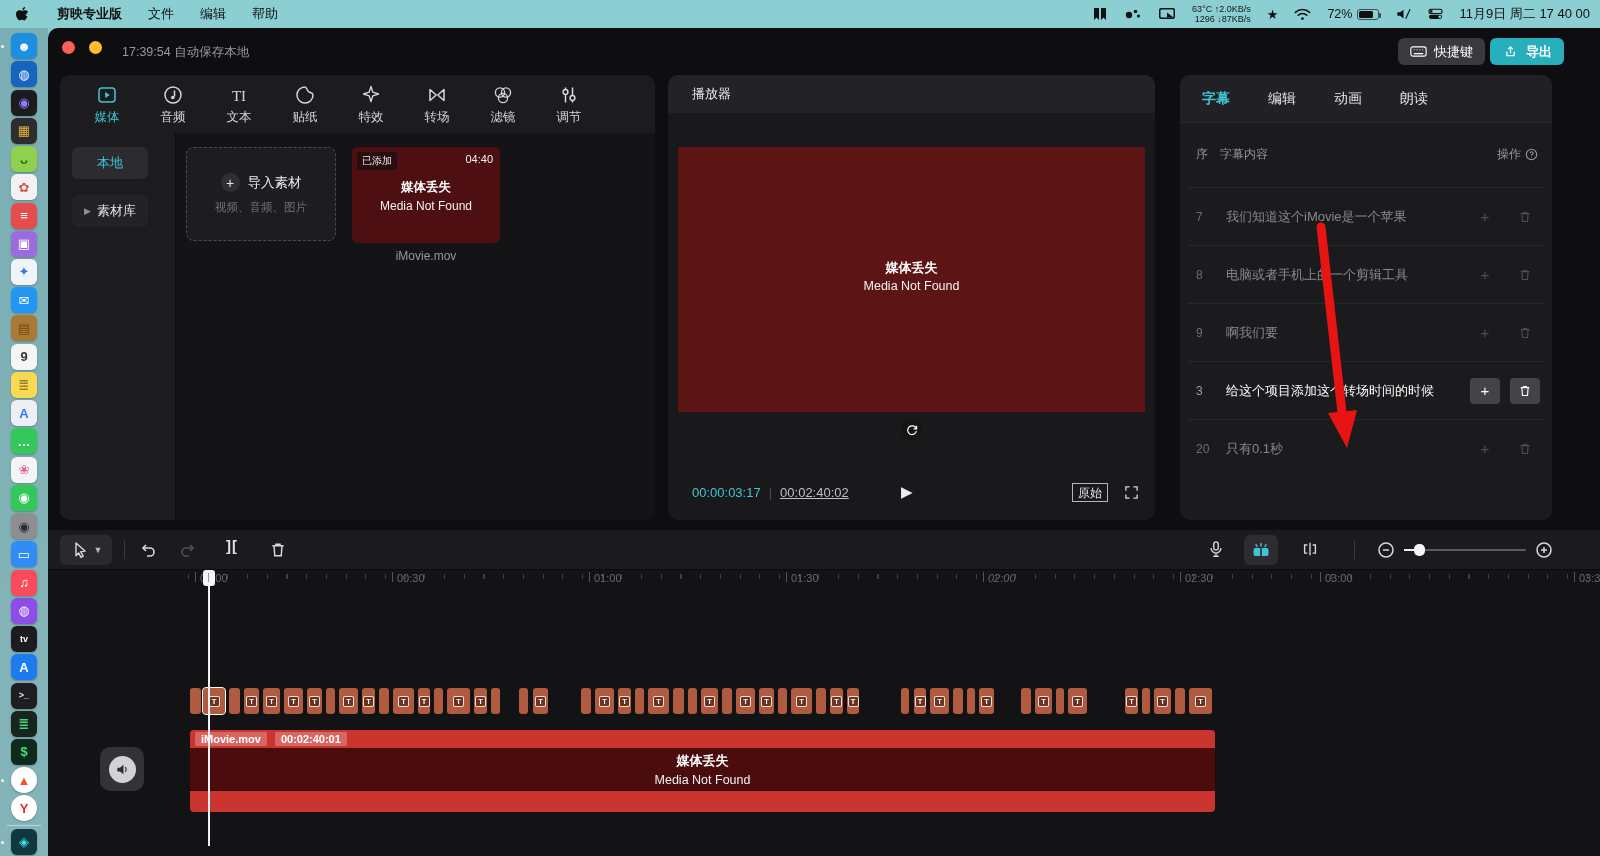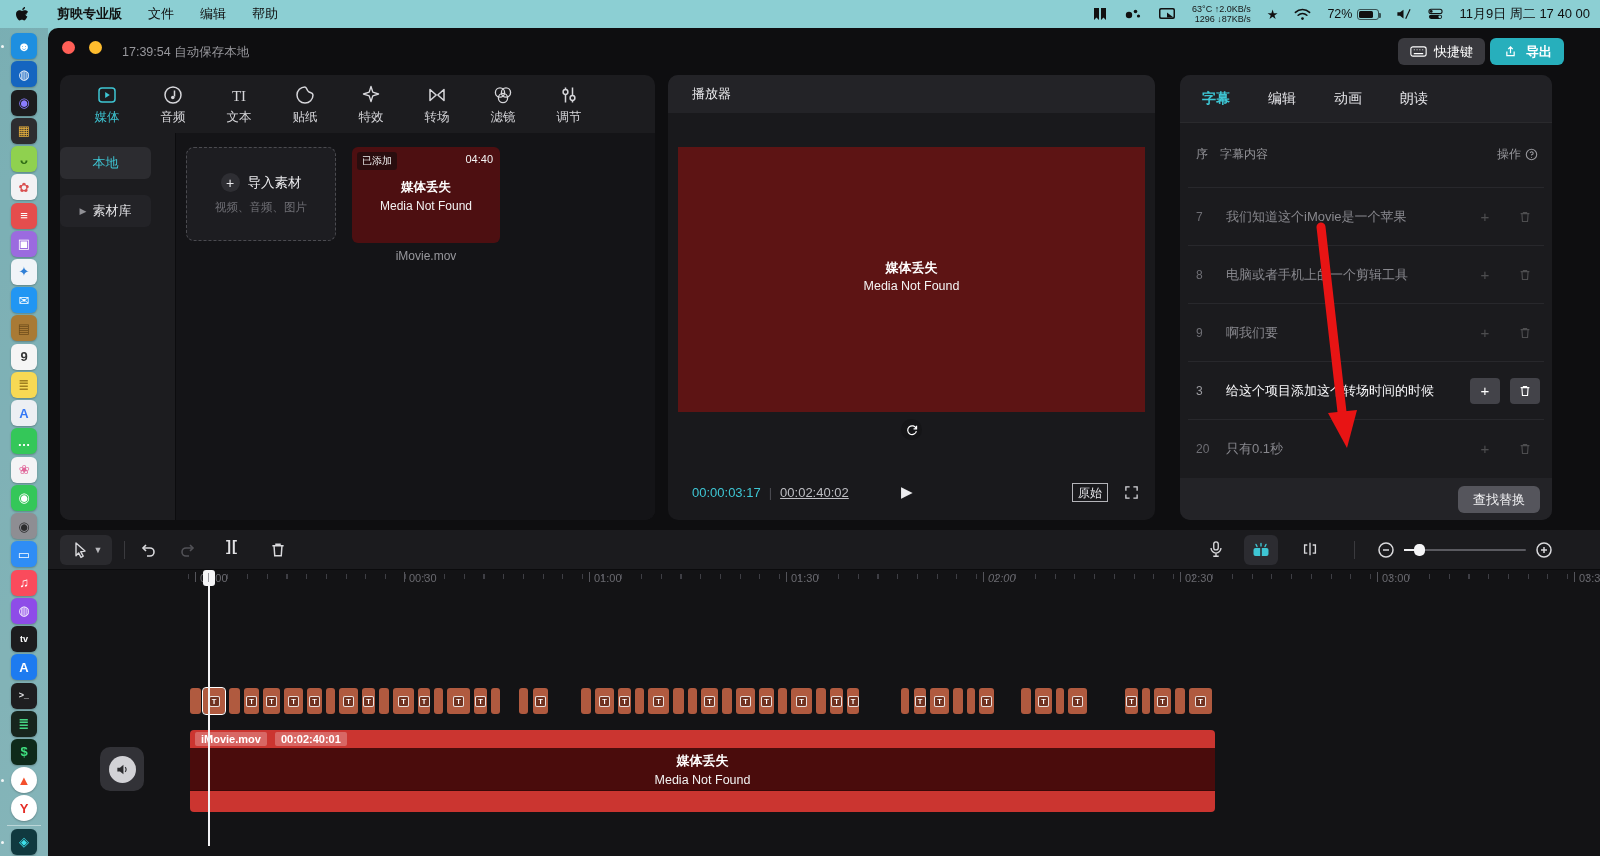--- a/index.html
+++ b/index.html
@@ -55,21 +55,21 @@
 
   
   #media-panel { left:60px; top:75px; width:595px; height:445px; }
   .m-tabs { display:flex; align-items:flex-start; height:58px; padding:9px 0 0 14px; }
   .m-tab { width:66px; display:flex; flex-direction:column; align-items:center; gap:3px; color:#d6d6da; cursor:pointer; }
   .m-tab .ti { width:22px; height:22px; }
   .m-tab .tl { font-size:12.5px; }
   .m-tab.active { color:#3ec6d4; }
   .m-side { position:absolute; left:0; top:58px; bottom:0; width:115px; background:#1c1c1f; }
   .m-side-div { position:absolute; left:115px; top:58px; bottom:0; width:1px; background:#0c0c0e; }
-  .side-pill { position:absolute; left:0; width:91px; height:32px; border-radius:6px; display:flex;
+  .side-pill { position:absolute; left:12px; width:76px; height:32px; border-radius:6px; display:flex;
     align-items:center; justify-content:center; font-size:13px; cursor:pointer; }
   .side-local { top:14px; background:#2c2c30; color:#3ec6d4; }
   .side-lib { top:62px; background:#232327; color:#e3e3e6; gap:6px; }
   .side-lib .caret { color:#909095; font-size:9px; }
   .m-content { position:absolute; left:116px; top:58px; right:0; bottom:0; background:#141417; }
   .import-card { position:absolute; left:10px; top:14px; width:150px; height:94px; border:1px dashed #4b4b50;
     border-radius:8px; background:#1d1d21; display:flex; flex-direction:column; align-items:center; justify-content:center;
     gap:8px; cursor:pointer; }
   .import-main { display:flex; align-items:center; gap:8px; color:#ededf0; font-size:13.5px; }
   .import-plus { width:19px; height:19px; border-radius:50%; background:#2e2e33; color:#e8e8eb;
@@ -638,23 +638,20 @@
           <span class="s-actions">
             <button class="mini-btn">+</button>
             <button class="mini-btn">
               <svg viewBox="0 0 16 16" fill="none" stroke="currentColor" stroke-width="1.3">
                 <path d="M3 4.2h10M6.2 4V2.8h3.6V4M4.5 4.5l.6 8.7h5.8l.6-8.7"></path>
               </svg>
             </button>
           </span>
         </div>
       </div>
-    <div class="s-footer">
-      <button class="find-btn">查找替换</button>
-    </div>
   </div>
 
   <div id="timeline">
     <div class="tl-toolbar">
       <div class="select-box">
         <span class="tool">
           <svg viewBox="0 0 18 18">
               <path d="M5 2l9 8-4.2.8 2.4 4.4-2.2 1.2-2.4-4.5L5 14.8z" fill="none" stroke="currentColor" stroke-width="1.4" stroke-linejoin="round"></path>
             </svg>
         </span>
@@ -713,26 +710,26 @@
             <circle cx="9" cy="9" r="7"></circle>
             <path d="M6 9h6M9 6v6"></path>
           </svg>
       </span>
     </div>
 
     <div class="tl-ruler">
       <div class="ticks"></div>
       <div id="ruler-labels">
           <span class="ruler-label" style="left: 147px;"><i></i>00:00</span>
-          <span class="ruler-label" style="left: 356px;"><i></i>00:30</span>
+          <span class="ruler-label" style="left: 344px;"><i></i>00:30</span>
           <span class="ruler-label" style="left: 541px;"><i></i>01:00</span>
           <span class="ruler-label" style="left: 738px;"><i></i>01:30</span>
           <span class="ruler-label" style="left: 935px; font-style: italic;"><i></i>02:00</span>
           <span class="ruler-label" style="left: 1132px;"><i></i>02:30</span>
-          <span class="ruler-label" style="left: 1329px;"><i></i>03:00</span>
+          <span class="ruler-label" style="left: 1272px;"><i></i>03:00</span>
           <span class="ruler-label" style="left: 1526px;"><i></i>03:30</span>
         </div>
     </div>
 
     <div id="clips">
         <div class="tl-clip" style="left: 142px; width: 11px;"></div>
         <div class="tl-clip sel" style="left: 155px; width: 22px;">
           <span class="t-badge">T</span>
         </div>
         <div class="tl-clip" style="left: 181px; width: 11px;"></div>

